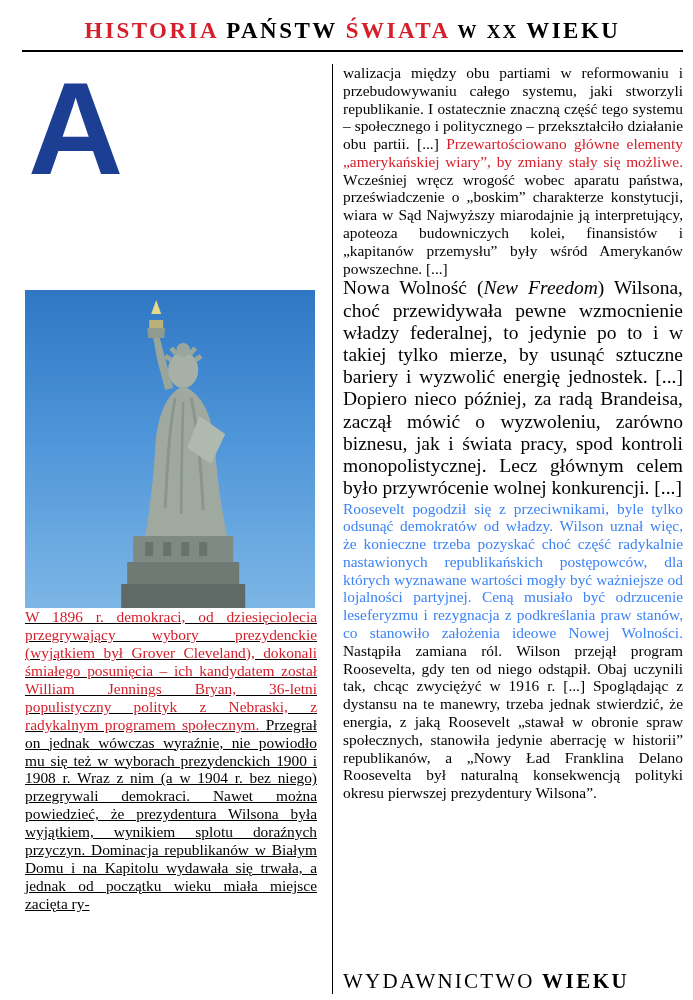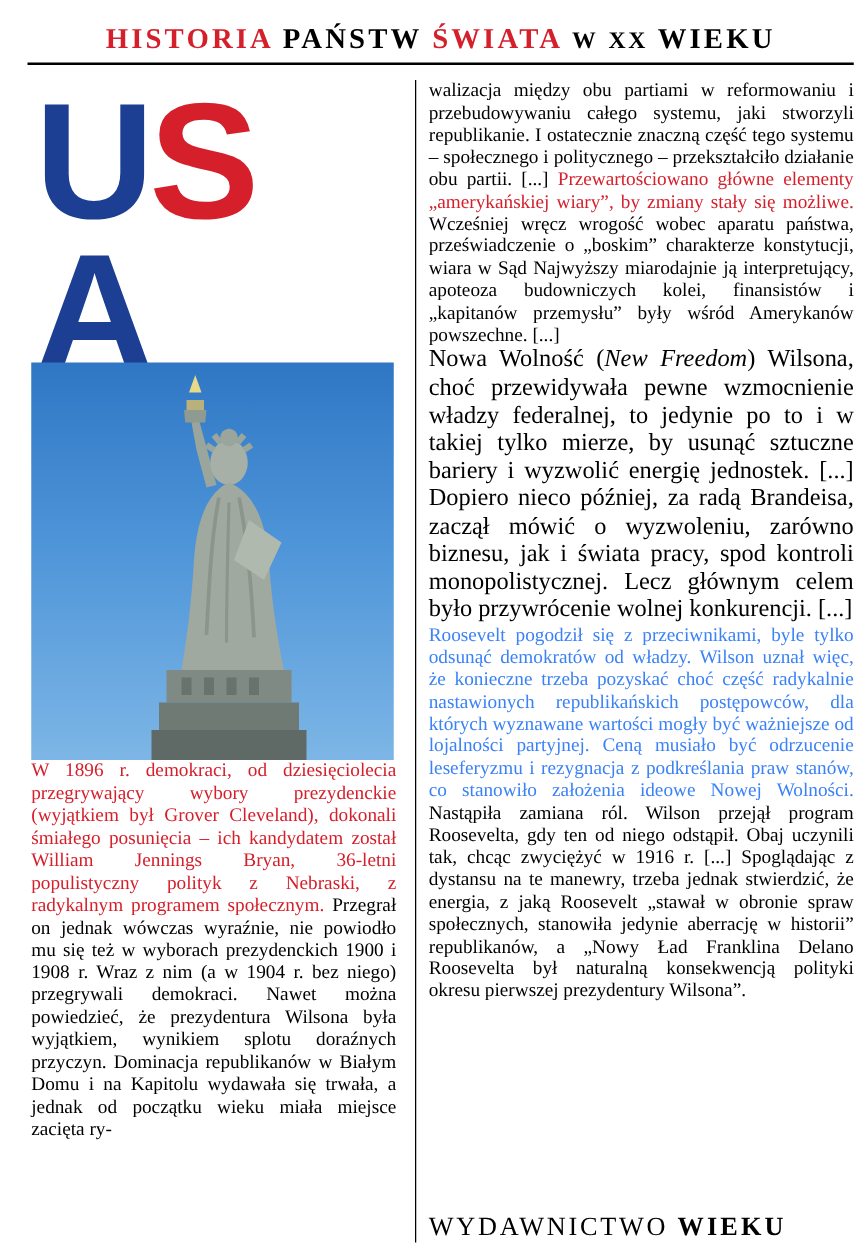--- a/index.html
+++ b/index.html
@@ -106,20 +106,21 @@
     color: #000;
     white-space: nowrap;
   }
   
   .ltext {
     font-size: 15.4px;
     line-height: 1.165;
     text-align: justify;
     margin-left: 3px;
     width: 292px;
+    text-decoration: underline;
   }
   .ltext .red { color: #d5202c; }
   
   .rtext {
     font-size: 15.4px;
     line-height: 1.155;
     text-align: justify;
   }
   .rtext p { margin: 0; }
   .seg-red { color: #d5202c; }
@@ -155,21 +156,20 @@
     <span class="w-black w-small">XX</span>
     <span class="w-black">WIEKU</span>
   </div>
   <div class="rule-top"></div>
 
   <div class="body-cols">
 
     <div class="col-left">
 
       <div class="usa-title">
-        <div class="usa-row1"><span class="u">U</span><span class="s">S</span></div>
         <div class="usa-row2"><span class="a">A</span></div>
       </div>
 
       <div class="photo">
         <svg class="statue" viewBox="0 0 180 310">
 
           <g fill="#9aa59c">
             <path d="M78 92 L70 62 L66 40 L72 38 L78 60 L86 90 Z"></path>
             <path d="M60 30 h18 l-1 10 h-16 z" fill="#8f9a91"></path>
             <path d="M64 16 l5 -14 l5 14 z" fill="#e8d98a"></path>

